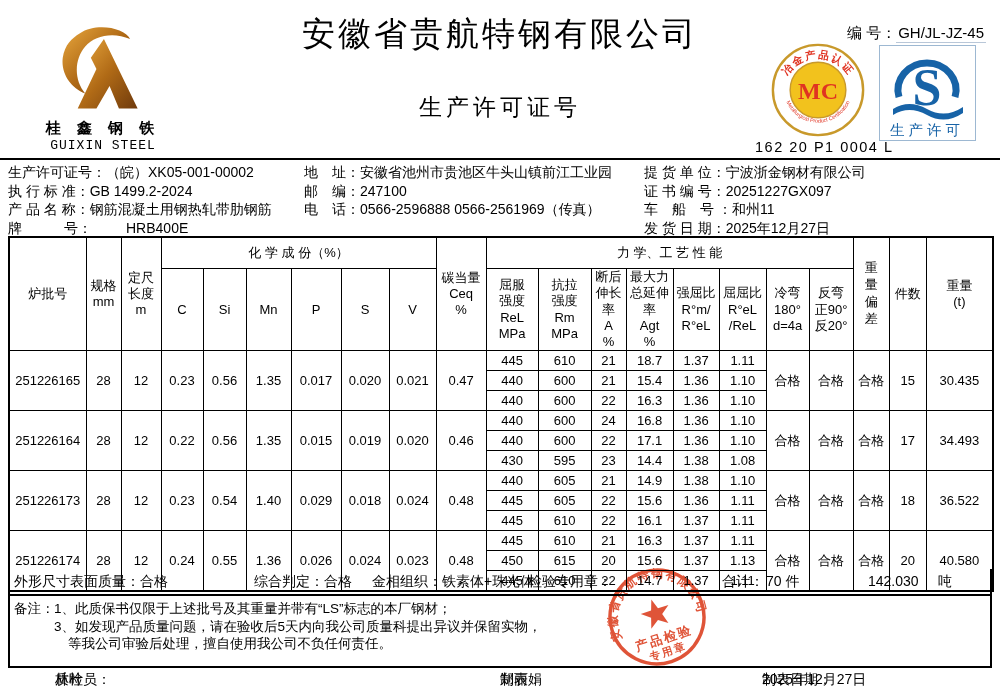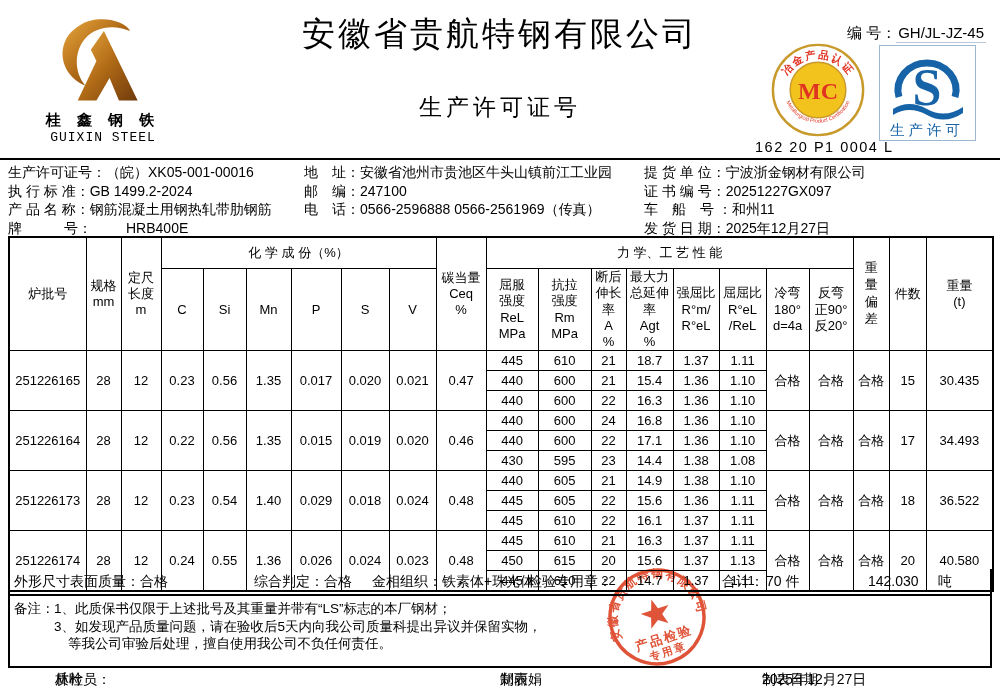--- a/index.html
+++ b/index.html
@@ -5,21 +5,21 @@
   html,body{margin:0;padding:0;background:#fff;}
   .page{position:relative;width:1000px;height:694px;background:#fff;overflow:hidden;
         font-family:"Liberation Sans","DejaVu Sans",sans-serif;color:#000;}
 
   
   .company-title{position:absolute;top:12px;left:0;right:0;text-align:center;
     font-family:"Liberation Serif","DejaVu Serif",serif;font-size:33px;letter-spacing:3px;}
   .doc-title{position:absolute;top:92px;left:0;right:0;text-align:center;
     font-family:"Liberation Serif","DejaVu Serif",serif;font-size:23px;letter-spacing:4px;}
 
-  .logo{position:absolute;left:34px;top:18px;width:138px;text-align:center;}
+  .logo{position:absolute;left:34px;top:26px;width:138px;text-align:center;}
   .logo-cn{font-size:15px;font-weight:bold;letter-spacing:6px;margin-top:1px;white-space:nowrap;}
   .logo-en{font-size:13px;font-family:"Liberation Mono","DejaVu Sans Mono",monospace;letter-spacing:1px;}
 
   .serial{position:absolute;right:14px;top:24px;font-size:15px;white-space:nowrap;}
   .serial .val{border-bottom:1px solid #b9c7d8;padding:0 2px 1px 2px;}
 
   .mc-badge{position:absolute;left:770px;top:42px;width:96px;height:96px;}
   .mc-code{position:absolute;left:755px;top:139px;font-size:14.5px;letter-spacing:1.5px;white-space:nowrap;}
   .qs-badge{position:absolute;left:879px;top:45px;width:97px;height:96px;}
 
@@ -117,21 +117,21 @@
     <path d="M 20,52 A 29,27 0 1 1 76,52" fill="none" stroke="#1763a7" stroke-width="7"></path>
     <path d="M 14,64 Q 30,54 48,64 Q 66,74 84,62 L 84,68 Q 66,80 48,70 Q 30,60 14,70 Z" fill="#1763a7"></path>
     <text x="48" y="60" text-anchor="middle" font-size="52" font-weight="bold" fill="#1763a7" font-family="Liberation Serif, DejaVu Serif, serif">S</text>
     <text x="48" y="90" text-anchor="middle" font-size="14.5" fill="#1763a7" letter-spacing="4">生产许可</text>
   </svg>
 
   <div class="divider"></div>
 
   <div class="info">
     <div class="col c1">
-      <div class="info-line"><span>生产许可证号：</span><span>（皖）XK05-001-00016</span></div>
+      <div class="info-line"><span>生产许可证号：</span><span>（皖）XK05-001-00002</span></div>
       <div class="info-line"><span>执 行 标 准：</span><span>GB 1499.2-2024</span></div>
       <div class="info-line"><span>产 品 名 称：</span><span>钢筋混凝土用钢热轧带肋钢筋</span></div>
       <div class="info-line"><span>牌　　　号：</span><span class="indent-brand">HRB400E</span></div>
     </div>
     <div class="col c2">
       <div class="info-line"><span>地　址：</span><span>安徽省池州市贵池区牛头山镇前江工业园</span></div>
       <div class="info-line"><span>邮　编：</span><span>247100</span></div>
       <div class="info-line"><span>电　话：</span><span>0566-2596888  0566-2561969（传真）</span></div>
     </div>
     <div class="col c3">

